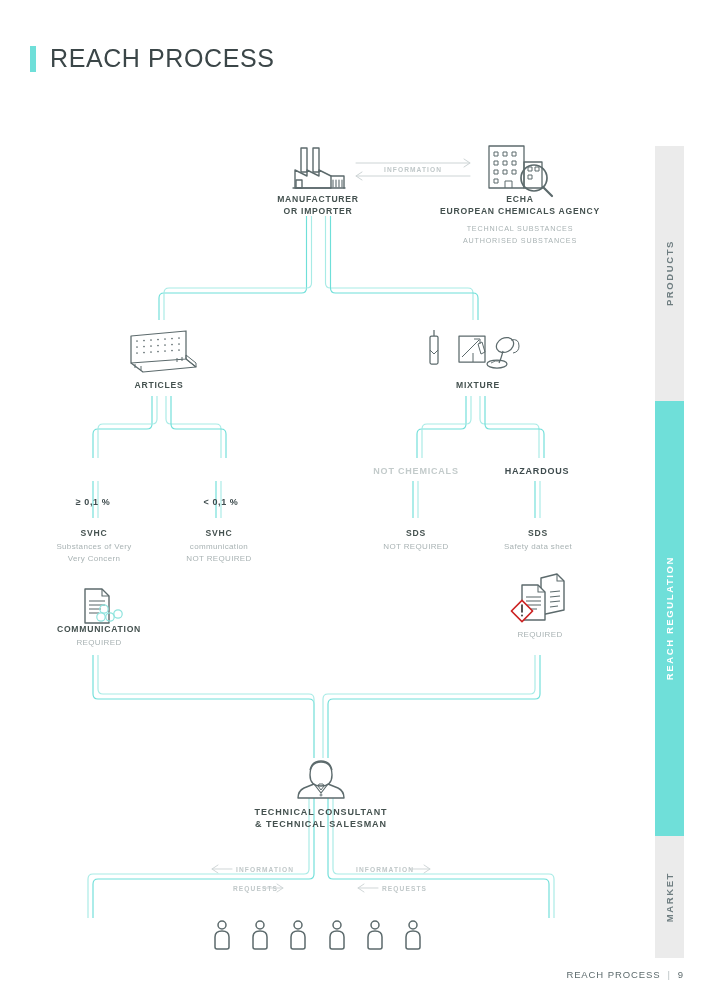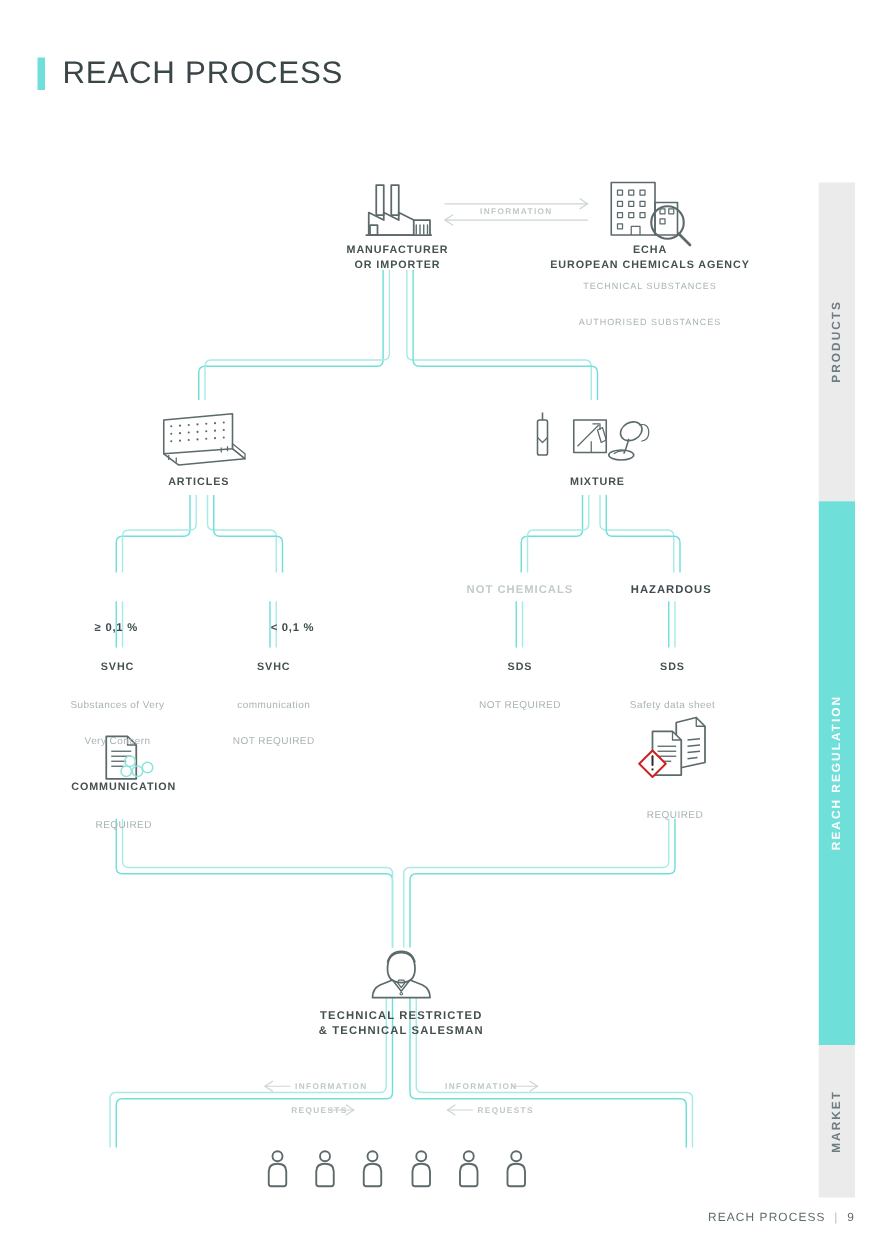--- a/index.html
+++ b/index.html
@@ -59,21 +59,21 @@
   .node { position: absolute; text-align: center; }
   .node .ttl {
     font-size: 8.6px; font-weight: 700;
     letter-spacing: 0.75px; color: #44514f;
     line-height: 11.5px; white-space: nowrap;
   }
   .node .ttl.big { font-size: 9px; letter-spacing: 0.9px; }
   .node .sub {
     font-size: 8px; color: #a9b3b4;
     letter-spacing: 0.35px; line-height: 11px;
-    margin-top: 18px;
+    margin-top: 1px;
   }
   .node .sub.tiny { font-size: 7.2px; letter-spacing: 0.8px; line-height: 11px; }
   .label-bold { font-size: 9px; font-weight: 700; letter-spacing: 0.6px; color: #3f4c4e; white-space: nowrap; margin-top: 32px;}
   .label-dim  { font-size: 9px; font-weight: 700; letter-spacing: 0.8px; color: #c3cbcb; white-space: nowrap;}
   .label-dark { font-size: 9px; font-weight: 700; letter-spacing: 0.8px; color: #3f4c4e; white-space: nowrap;}
 
   
   .flowlbl {
     position: absolute;
     font-size: 6.6px; letter-spacing: 1.1px;
@@ -351,21 +351,21 @@
   <div class="ttl">ARTICLES</div>
 </div>
 
 <div class="node" style="left:418px; top:380px; width:120px;">
   <div class="ttl">MIXTURE</div>
 </div>
 
 <div class="node" style="left:43px; top:465px; width:100px;">
   <div class="label-bold">≥ 0,1 %</div>
 </div>
-<div class="node" style="left:184px; top:465px; width:100px;">
+<div class="node" style="left:171px; top:465px; width:100px;">
   <div class="label-bold">&lt; 0,1 %</div>
 </div>
 <div class="node" style="left:356px; top:466px; width:120px;">
   <div class="label-dim">NOT CHEMICALS</div>
 </div>
 <div class="node" style="left:487px; top:466px; width:100px;">
   <div class="label-dark">HAZARDOUS</div>
 </div>
 
 <div class="node" style="left:38px; top:528px; width:112px;">
@@ -390,21 +390,21 @@
 <div class="node" style="left:38px; top:624px; width:122px;">
   <div class="ttl">COMMUNICATION</div>
   <div class="sub">REQUIRED</div>
 </div>
 
 <div class="node" style="left:485px; top:628px; width:110px;">
   <div class="sub">REQUIRED</div>
 </div>
 
 <div class="node" style="left:231px; top:807px; width:180px;">
-  <div class="ttl big">TECHNICAL RESTRICTED</div>
+  <div class="ttl big">TECHNICAL CONSULTANT</div>
   <div class="ttl big">&amp; TECHNICAL SALESMAN</div>
 </div>
 
 <div class="flowlbl" style="left:236px; top:866px;">INFORMATION</div>
 <div class="flowlbl" style="left:233px; top:885px;">REQUESTS</div>
 <div class="flowlbl" style="left:356px; top:866px;">INFORMATION</div>
 <div class="flowlbl" style="left:382px; top:885px;">REQUESTS</div>
 
 <div class="footer">
   <span>REACH PROCESS</span>

